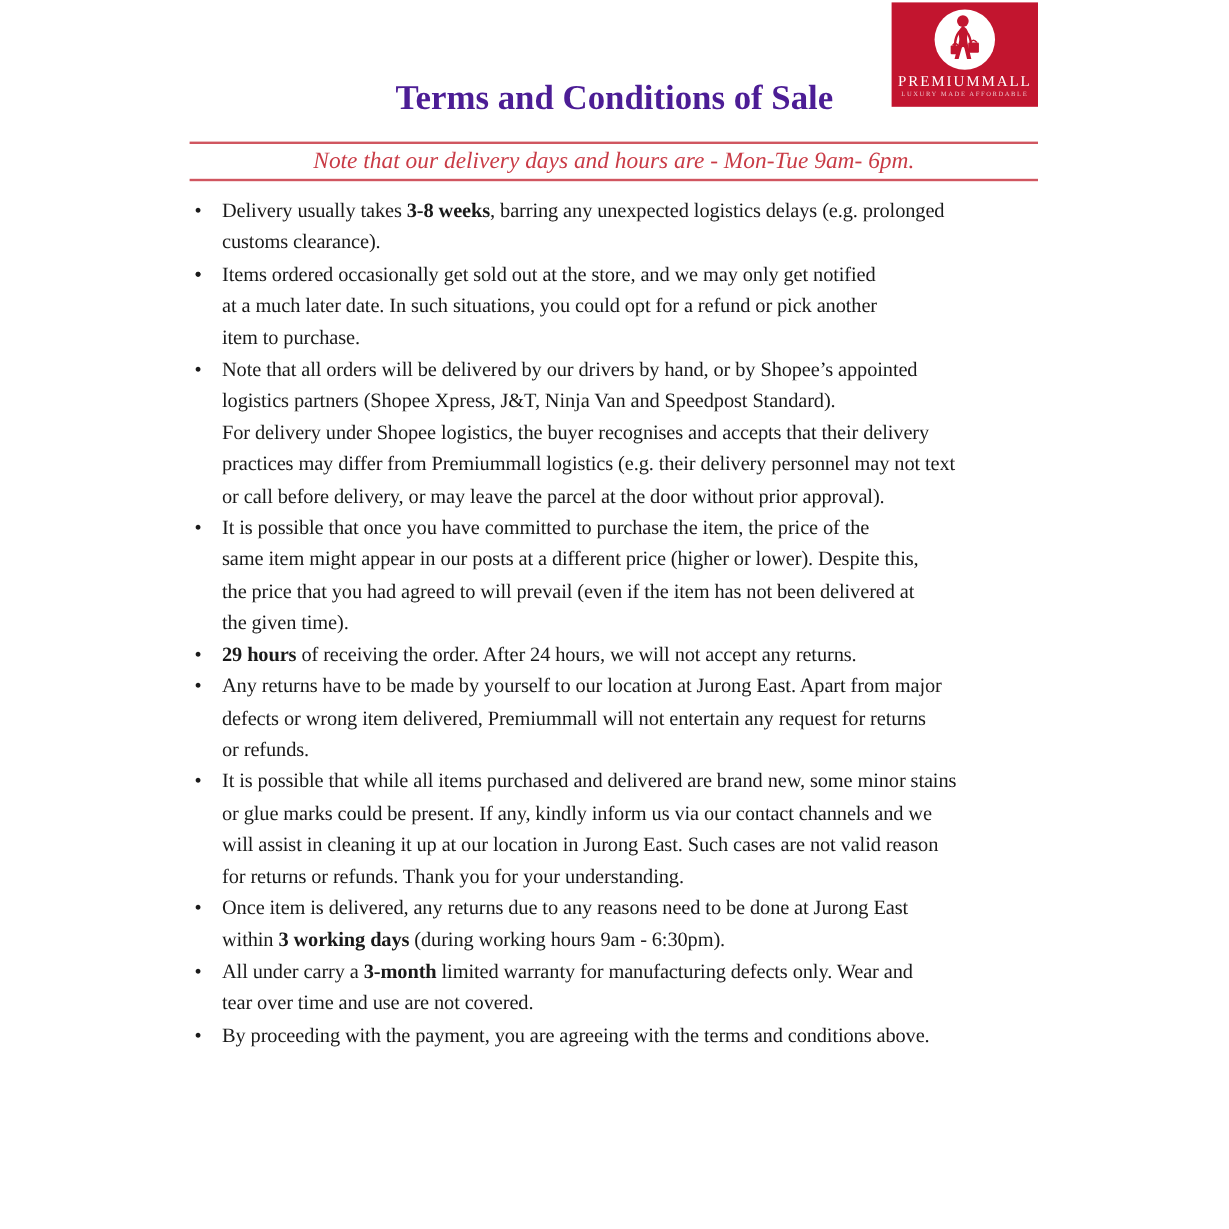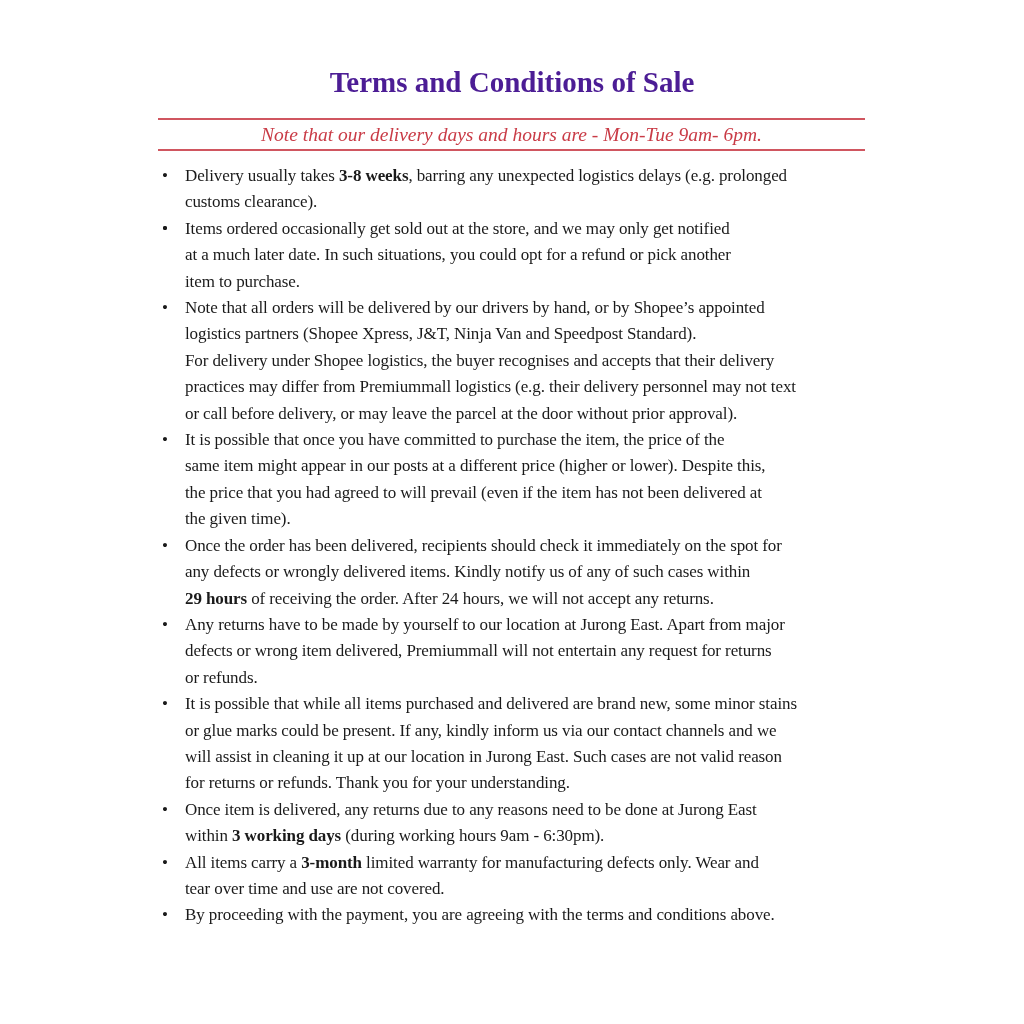--- a/index.html
+++ b/index.html
@@ -94,20 +94,39 @@
     font-size: 17px;
   }
   .term-text { white-space: pre-wrap; }
   .b { font-weight: 700; }
 </style>
 </head>
 <body>
 
 <div class="page">
 
+  <div class="logo">
+    <svg class="logo-circle" viewBox="0 0 64 64" aria-hidden="true">
+      <circle cx="32" cy="32" r="31" fill="#ffffff"></circle>
+      <g fill="var(--logo-bg, #c2152f)">
+        <circle cx="30" cy="13" r="6"></circle>
+        <path d="M30,18 c-3.5,2.5 -5,6 -4,10.5 c0.8,3.5 0.2,6.5 -1.2,10 l-3.3,13.5 h4.2 l3,-11 c0.6,-2 2.4,-2 3,0 l2.6,11 h4.4 l-3.4,-14.5 c-1,-4 -1.4,-6.6 -0.6,-9.5 c1.2,-4.5 0,-7.5 -4.7,-10 z"></path>
+        <path d="M27.5,21 c-3.5,3 -5.5,7 -6.3,11.5 l-0.7,6 2.2,0.3 1,-6 c0.8,-4 2.4,-7 4.6,-9.3 z"></path>
+        <path d="M33,22 c3,2.5 5,6 5.8,10 l0.8,5 -2.2,0.4 -1,-5.2 c-0.7,-3.5 -2,-6.3 -4.2,-8.6 z"></path>
+        <rect x="17.5" y="38" width="9.5" height="9" rx="1"></rect>
+        <rect x="35.5" y="35" width="11" height="10.5" rx="1.2"></rect>
+      </g>
+      <g fill="none" stroke="var(--logo-bg, #c2152f)" stroke-width="1.6">
+        <path d="M19.5,38 q2.8,-4 5.6,0"></path>
+        <path d="M37.5,35 q3.4,-4.6 6.8,0"></path>
+      </g>
+    </svg>
+    <div class="brand">PREMIUMMALL</div>
+    <div class="tagline">LUXURY MADE AFFORDABLE</div>
+  </div>
 
   <h1 class="title">Terms and Conditions of Sale</h1>
 
   <div class="note-box">
     <div class="note">Note that our delivery days and hours are - Mon-Tue 9am- 6pm.</div>
   </div>
 
   <ul class="terms">
       <li class="term-item"><span class="bullet">•</span><span class="term-text"><span>Delivery usually takes </span><span class="b">3-8 weeks</span><span>, barring any unexpected logistics delays (e.g. prolonged
 customs clearance).</span></span></li>
@@ -117,30 +136,28 @@
 item to purchase.</span></span></li>
       <li class="term-item"><span class="bullet">•</span><span class="term-text"><span>Note that all orders will be delivered by our drivers by hand, or by Shopee’s appointed
 logistics partners (Shopee Xpress, J&amp;T, Ninja Van and Speedpost Standard).
 For delivery under Shopee logistics, the buyer recognises and accepts that their delivery
 practices may differ from Premiummall logistics (e.g. their delivery personnel may not text
 or call before delivery, or may leave the parcel at the door without prior approval).</span></span></li>
       <li class="term-item"><span class="bullet">•</span><span class="term-text"><span>It is possible that once you have committed to purchase the item, the price of the
 same item might appear in our posts at a different price (higher or lower). Despite this,
 the price that you had agreed to will prevail (even if the item has not been delivered at
 the given time).</span></span></li>
-      <li class="term-item"><span class="bullet">•</span><span class="term-text"><span>Once the order has been delivered, recipients should check it immediately on the spot for
-any defects or wrongly delivered items. Kindly notify us of any of such cases within
-</span><span class="b">29 hours</span><span> of receiving the order. After 24 hours, we will not accept any returns.</span></span></li>
+      <li class="term-item"><span class="bullet">•</span><span class="term-text"><span class="b">29 hours</span><span> of receiving the order. After 24 hours, we will not accept any returns.</span></span></li>
       <li class="term-item"><span class="bullet">•</span><span class="term-text"><span>Any returns have to be made by yourself to our location at Jurong East. Apart from major
 defects or wrong item delivered, Premiummall will not entertain any request for returns
 or refunds.</span></span></li>
       <li class="term-item"><span class="bullet">•</span><span class="term-text"><span>It is possible that while all items purchased and delivered are brand new, some minor stains
 or glue marks could be present. If any, kindly inform us via our contact channels and we
 will assist in cleaning it up at our location in Jurong East. Such cases are not valid reason
 for returns or refunds. Thank you for your understanding.</span></span></li>
       <li class="term-item"><span class="bullet">•</span><span class="term-text"><span>Once item is delivered, any returns due to any reasons need to be done at Jurong East
 within </span><span class="b">3 working days</span><span> (during working hours 9am - 6:30pm).</span></span></li>
-      <li class="term-item"><span class="bullet">•</span><span class="term-text"><span>All items carry a </span><span class="b">3-month</span><span> limited warranty for manufacturing defects only. Wear and
+      <li class="term-item"><span class="bullet">•</span><span class="term-text"><span>All under carry a </span><span class="b">3-month</span><span> limited warranty for manufacturing defects only. Wear and
 tear over time and use are not covered.</span></span></li>
       <li class="term-item"><span class="bullet">•</span><span class="term-text"><span>By proceeding with the payment, you are agreeing with the terms and conditions above.</span></span></li>
     </ul>
 
 </div>
 
 </body></html>

